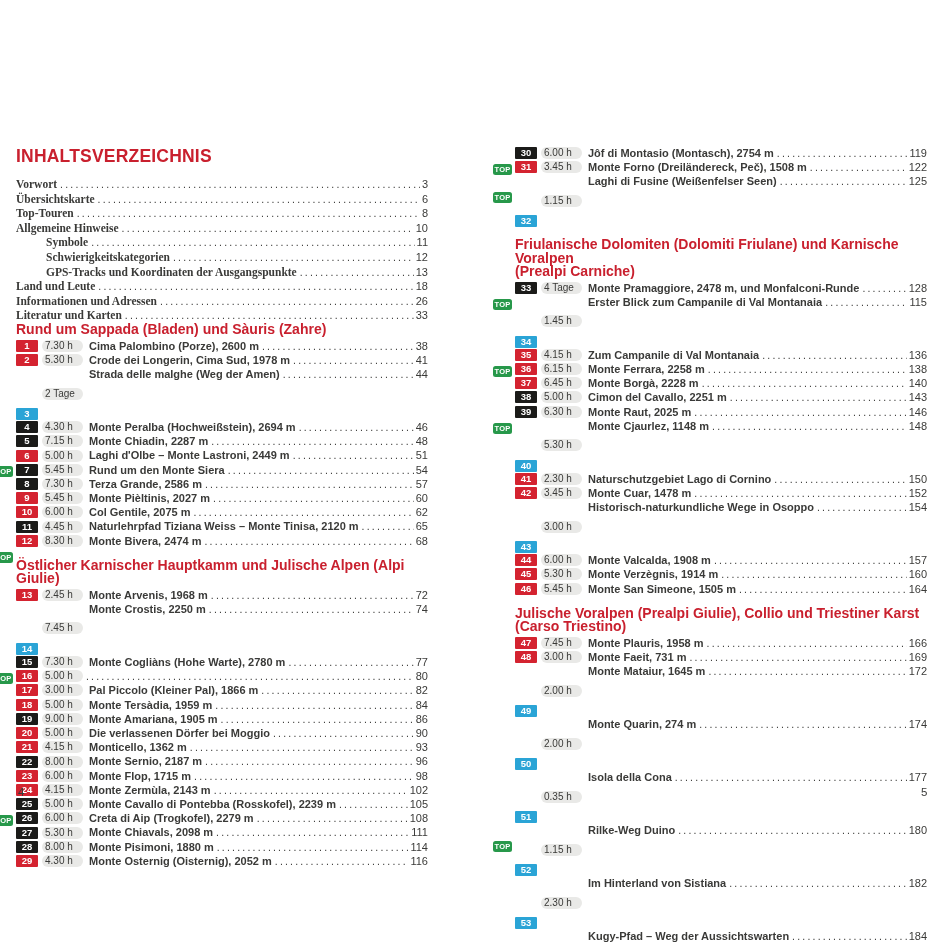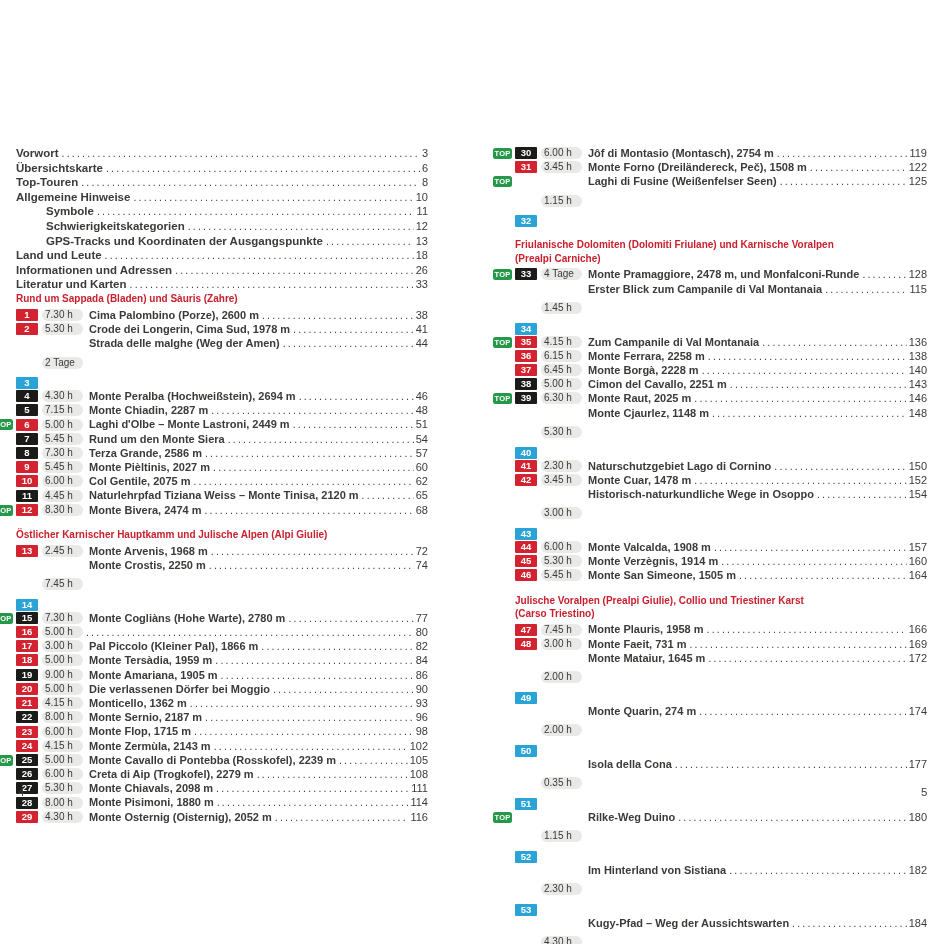--- a/index.html
+++ b/index.html
@@ -12,47 +12,47 @@
   #col-left  { left:16px; }
   #col-right { left:515px; }
 
   h1.toc-title {
     margin:0 0 11px 0; font-size:17.5px; line-height:20px;
     color:var(--accent,#c9202e); letter-spacing:0.2px; font-weight:bold;
   }
 
   .fm-row, .tour-row { display:flex; align-items:baseline; }
   .fm-row { line-height:14.6px; font-size:11.5px; }
-  .fm-label { font-weight:bold; white-space:nowrap; }
+  .fm-label { font-weight:bold; white-space:nowrap;font-family:Liberation Serif, serif; }
   .fm-row.indent { padding-left:30px; }
   .fm-page, .tour-page { flex:0 0 auto; font-size:11px; font-weight:normal; }
 
   .leader { flex:1 1 auto; overflow:hidden; white-space:nowrap; margin:0 2px 0 3px; min-width:6px; }
   .leader::after {
     content:"........................................................................................................................................................";
     font-size:10.5px; letter-spacing:2.2px; font-weight:normal; color:var(--text,#3a3a38);
   }
 
   .section { margin-top:11px; }
   .section:first-child { margin-top:0; }
   .section-heading {
-    color:var(--accent,#c9202e); font-weight:bold; font-size:10px;
+    color:var(--accent,#c9202e); font-weight:bold; font-size:14px;
     line-height:13.2px; margin-bottom:2.5px; white-space:pre-line;
   }
 
   .tour-row { position:relative; line-height:14.2px; font-size:11px; }
   .badge {
     flex:0 0 22px; width:22px; height:12px; line-height:12.5px; align-self:center;
     border-radius:1px; color:#fff; font-size:9.5px; font-weight:bold; text-align:center;
   }
   .badge.red   { background:var(--badge-red,#d42330); }
   .badge.blue  { background:var(--badge-blue,#2aa4d6);margin-top:41px; }
   .badge.black { background:var(--badge-black,#1b1b19); }
   .top-badge {
-    position:absolute; left:-22px; top:2px; width:19px; height:11px; line-height:11.5px;
+    position:absolute; left:-22px; top:18px; width:19px; height:11px; line-height:11.5px;
     border-radius:2.5px; background:var(--badge-green,#27984a); color:#fff;
     font-size:7.5px; font-weight:bold; text-align:center; letter-spacing:0.2px;
   }
   .time {
     flex:0 0 38px; align-self:center; margin-left:4px; height:12px; line-height:12px;
     background:var(--time-bg,#e9e9e7); border-radius:6px; padding-left:3px;
     font-size:10px; white-space:nowrap;
   }
   .tour-name { font-weight:bold; margin-left:6px; white-space:nowrap; }
 
@@ -61,20 +61,21 @@
   .pagenum { position:absolute; font-size:11.5px; color:var(--text,#3a3a38); }
   #pn-left  { left:18px;  top:786px; }
   #pn-right { left:921px; top:786px; }
 </style>
 </head>
 <body>
 
 <div id="page">
 
   <div class="col" id="col-left">
+    <h1 class="toc-title">INHALTSVERZEICHNIS</h1>
     <div id="front-matter">
         <div class="fm-row">
     <span class="fm-label">Vorwort</span>
     <span class="leader"></span>
     <span class="fm-page">3</span>
   </div>
         <div class="fm-row">
     <span class="fm-label">Übersichtskarte</span>
     <span class="leader"></span>
     <span class="fm-page">6</span>

